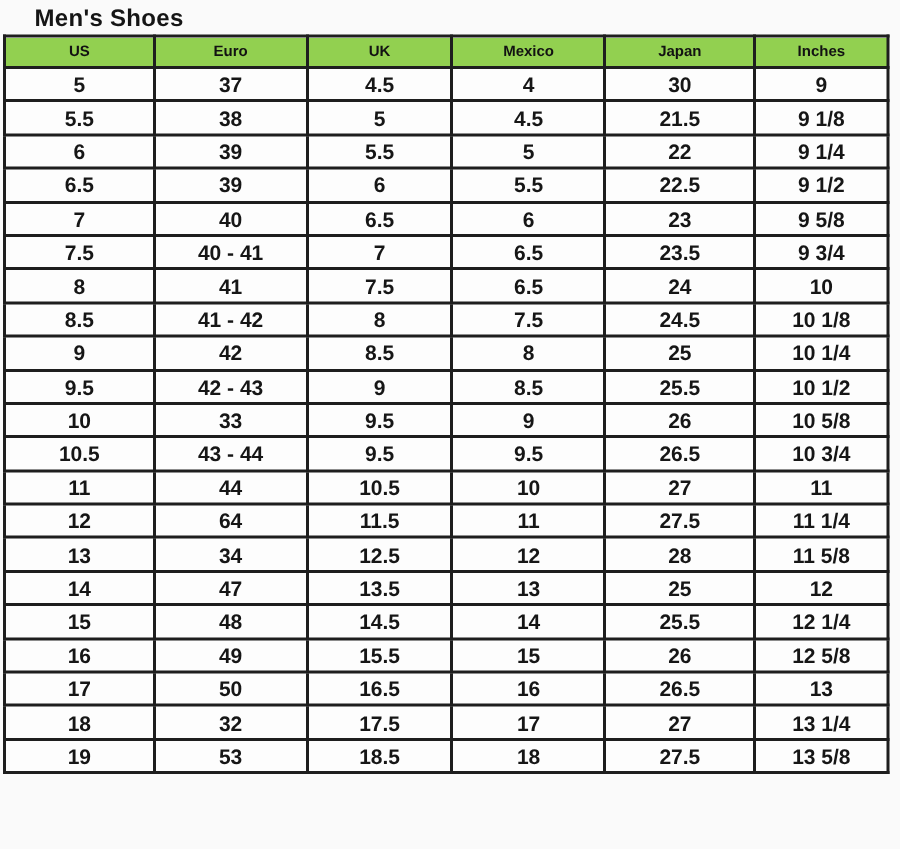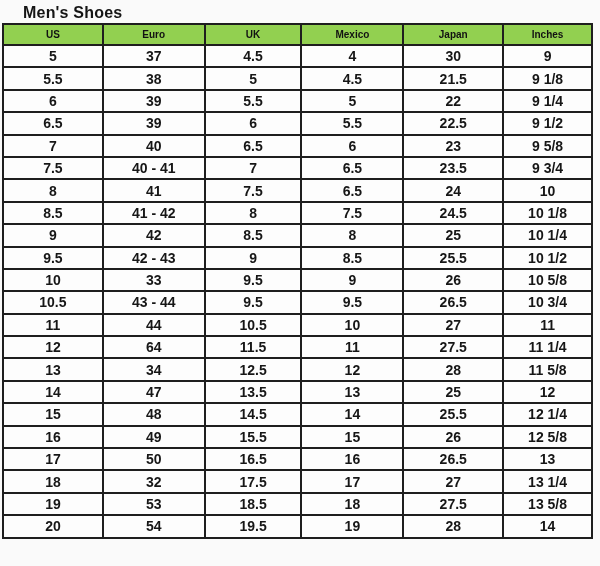--- a/index.html
+++ b/index.html
@@ -237,22 +237,14 @@
         <td>13 1/4</td>
       </tr>
       <tr>
         <td>19</td>
         <td>53</td>
         <td>18.5</td>
         <td>18</td>
         <td>27.5</td>
         <td>13 5/8</td>
       </tr>
-      <tr>
-        <td>20</td>
-        <td>54</td>
-        <td>19.5</td>
-        <td>19</td>
-        <td>28</td>
-        <td>14</td>
-      </tr>
     </tbody>
 </table>
 
 </body></html>

